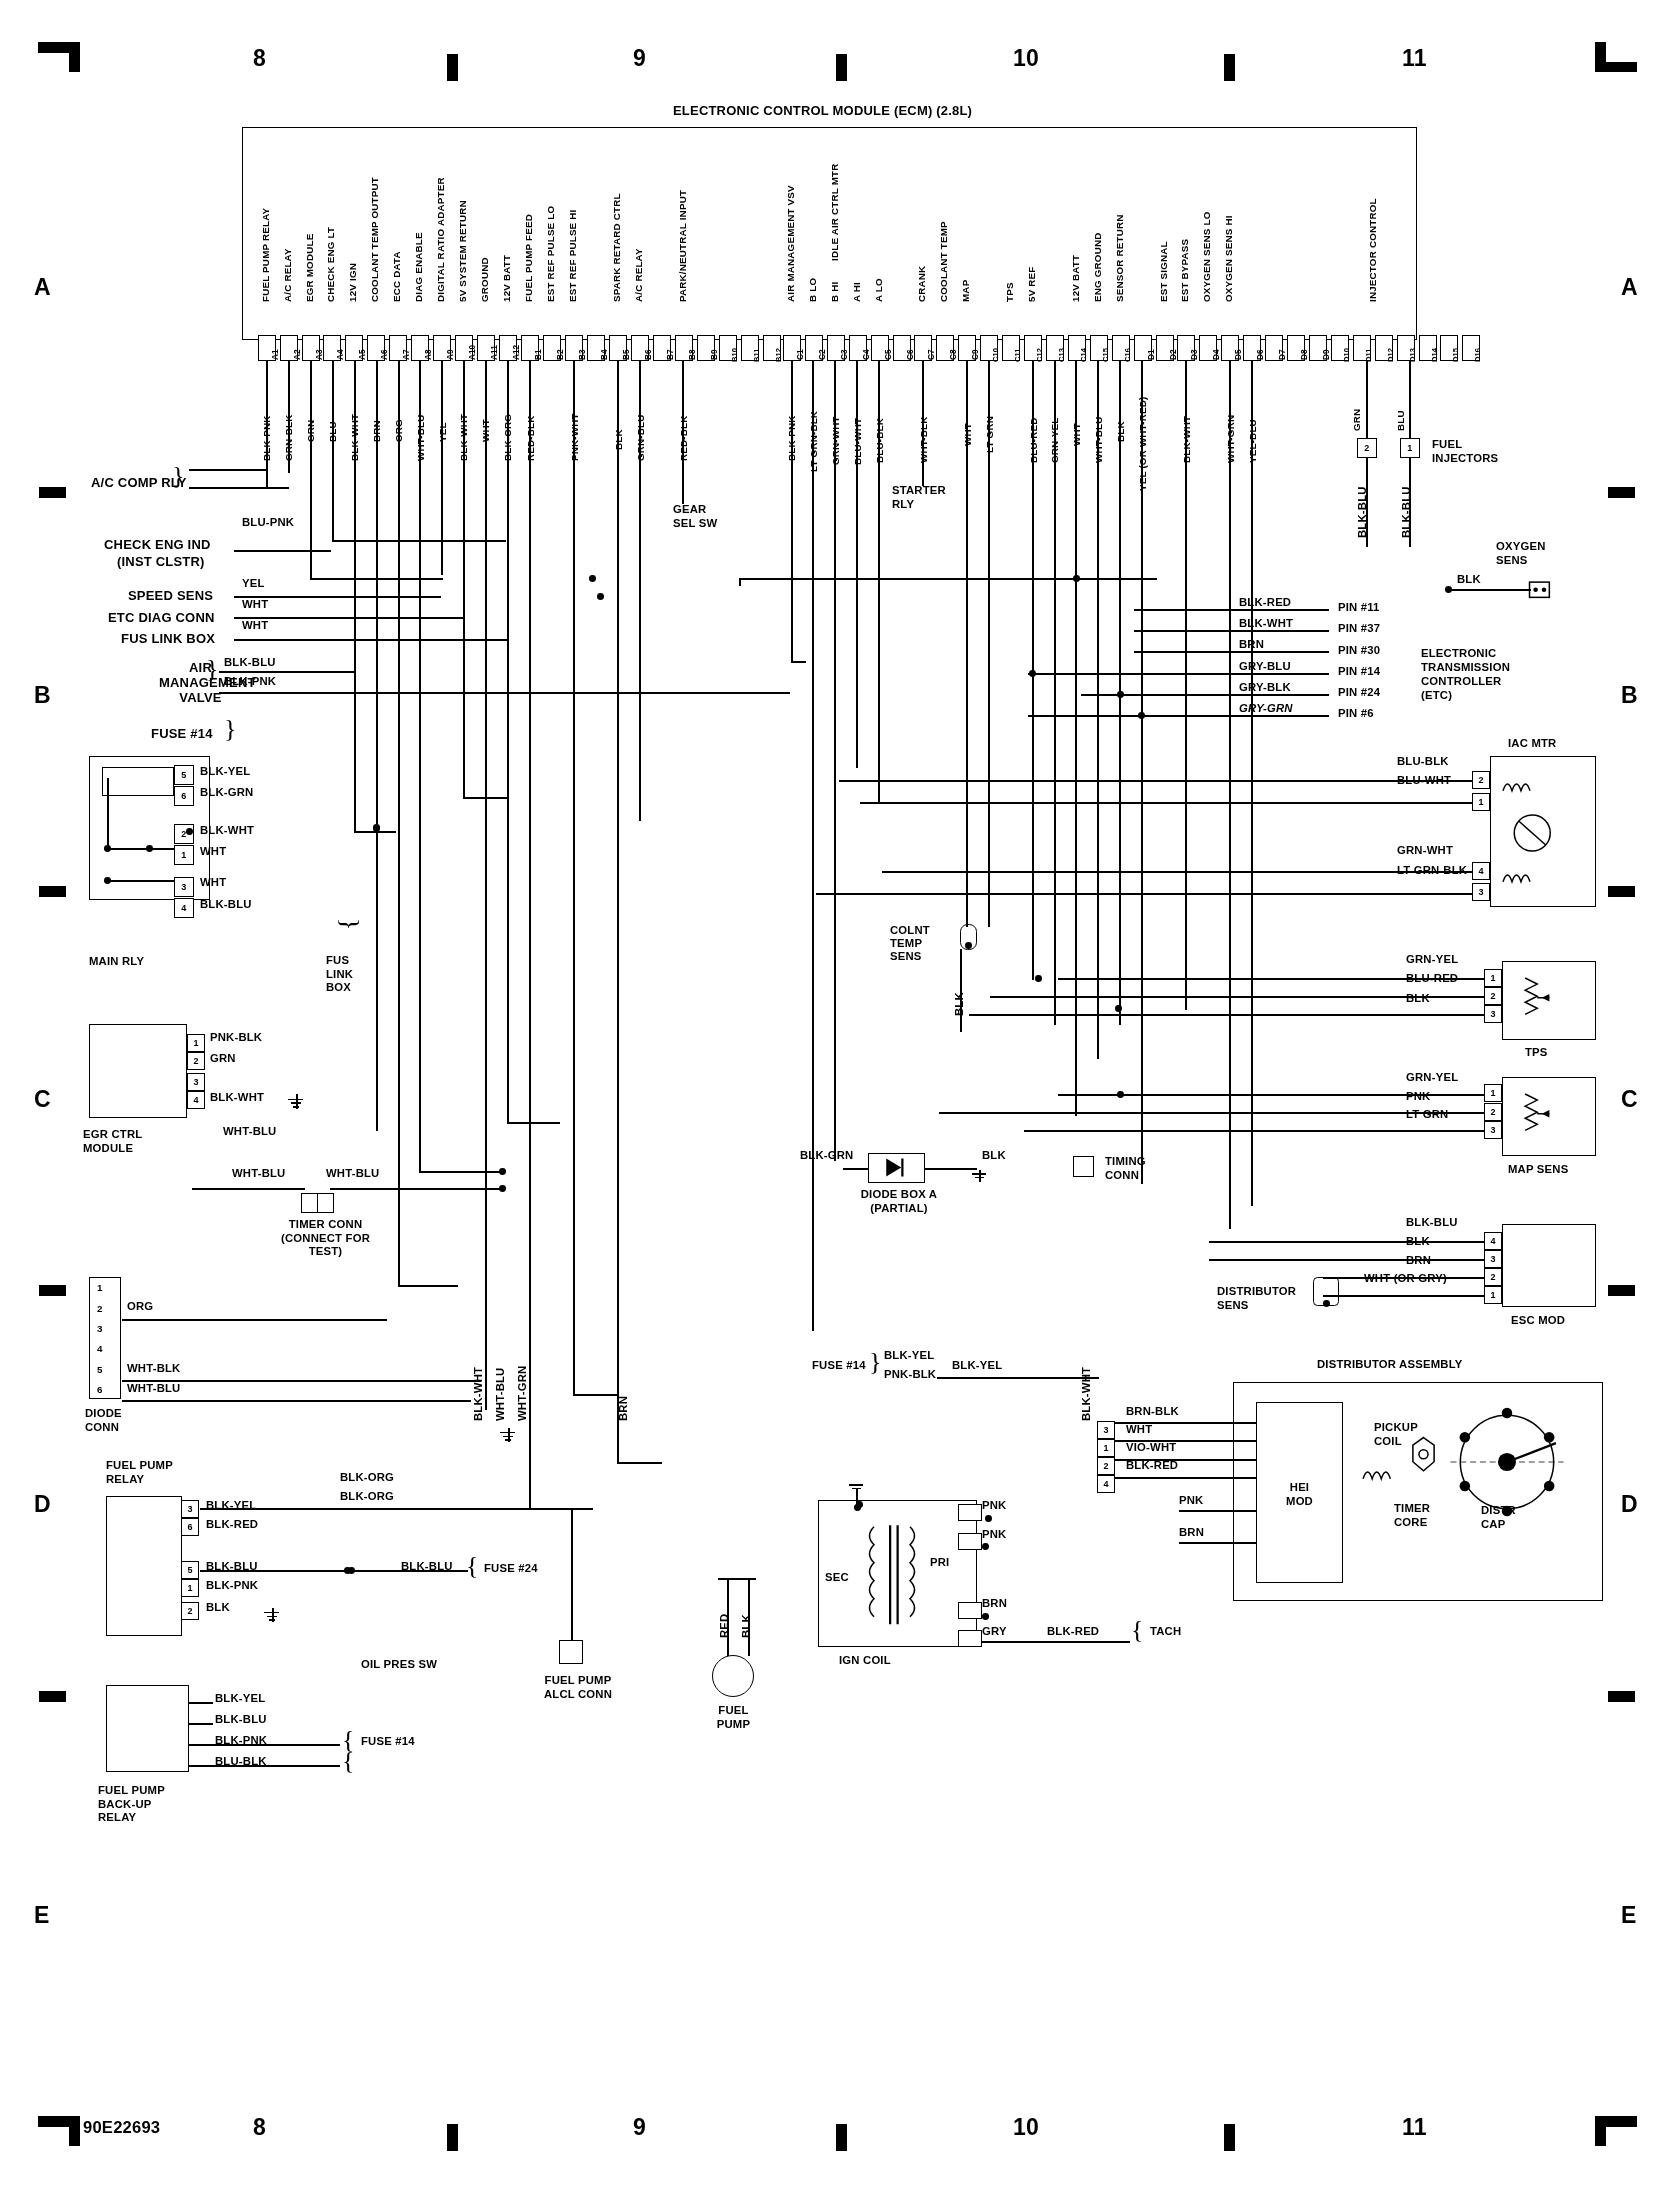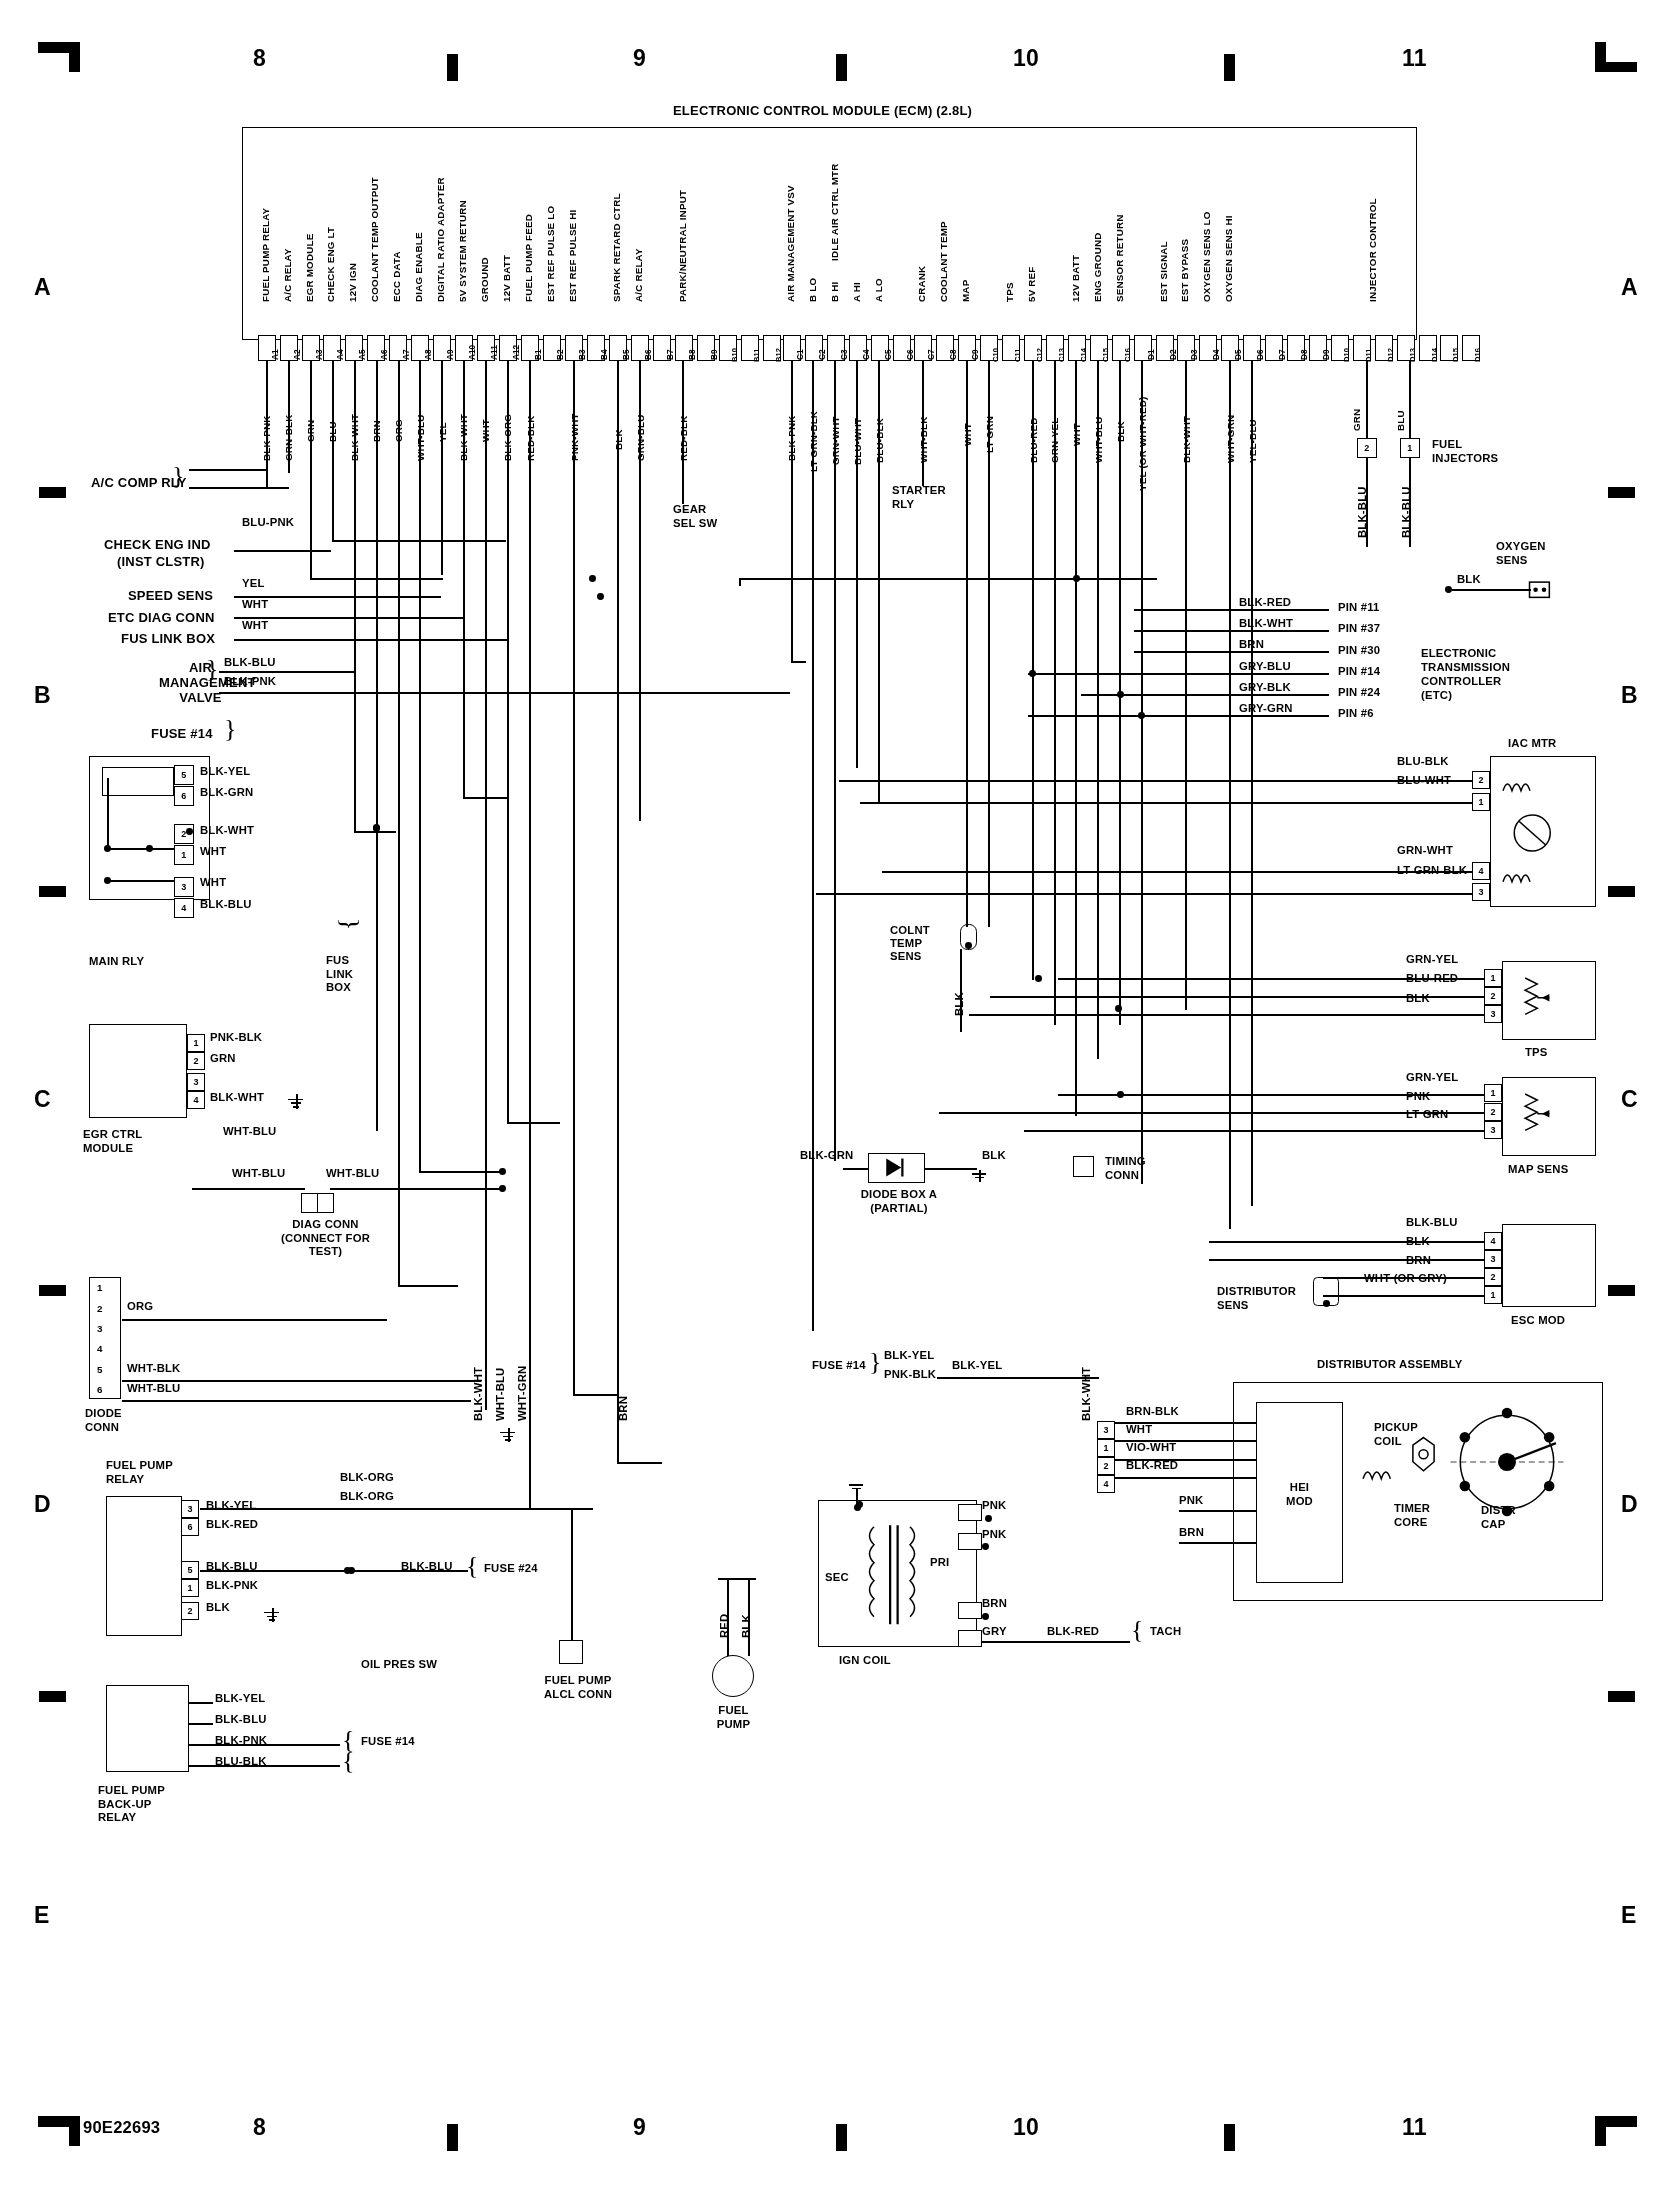--- a/index.html
+++ b/index.html
@@ -522,21 +522,21 @@
     <div class="line h" style="left:-7.6px;top:4.5px;width:15px;height:1.5px;"></div>
     <div class="line h" style="left:-5.3px;top:8.3px;width:10.6px;height:1.5px;"></div>
     <div class="line h" style="left:-3px;top:12px;width:6px;height:1.5px;"></div>
   </div>
 
   <div class="lbl sm" style="left:223px;top:1126px;">WHT-BLU</div>
   <div class="lbl sm" style="left:232px;top:1168px;">WHT-BLU</div>
   <div class="lbl sm" style="left:326px;top:1168px;">WHT-BLU</div>
   <div class="box" style="left:301px;top:1193px;width:16.6px;height:19.6px;"></div>
   <div class="box" style="left:317px;top:1193px;width:16.6px;height:19.6px;"></div>
-  <div class="lbl sm" style="left:269px;top:1218px;width:113px;white-space:normal;line-height:1.2;text-align:center;"><span>DIAG CONN (CONNECT FOR TEST)</span></div>
+  <div class="lbl sm" style="left:269px;top:1218px;width:113px;white-space:normal;line-height:1.2;text-align:center;"><span>TIMER CONN (CONNECT FOR TEST)</span></div>
   <div class="line h" style="left:192px;top:1188px;width:113px;"></div>
   <div class="line h" style="left:330px;top:1188px;width:174px;"></div>
   <div class="dot" style="left:499px;top:1185px;"></div>
 
   <div class="box" style="left:89px;top:1277px;width:32px;height:122px;"></div>
   <div class="lbl sm" style="left:85px;top:1407px;width:60px;white-space:normal;line-height:1.2;"><span>DIODE CONN</span></div>
   <div class="lbl xs" style="left:97px;top:1283px;">1</div>
   <div class="lbl xs" style="left:97px;top:1304px;">2</div>
   <div class="lbl xs" style="left:97px;top:1324px;">3</div>
   <div class="lbl xs" style="left:97px;top:1344px;">4</div>
@@ -737,21 +737,21 @@
     <rect x="2" y="4" width="26" height="20" stroke="#000" fill="none" stroke-width="2"></rect>
     <circle cx="10" cy="14" r="3" fill="#000"></circle>
     <circle cx="21" cy="14" r="3" fill="#000"></circle>
   </svg>
 
   <div class="lbl sm" style="left:1239px;top:597px;">BLK-RED</div>
   <div class="lbl sm" style="left:1239px;top:618px;">BLK-WHT</div>
   <div class="lbl sm" style="left:1239px;top:639px;">BRN</div>
   <div class="lbl sm" style="left:1239px;top:661px;">GRY-BLU</div>
   <div class="lbl sm" style="left:1239px;top:682px;">GRY-BLK</div>
-  <div class="lbl sm" style="left:1239px;top:703px;">GRY-GRN</div>
+  <div class="lbl sm" style="left:1239px;top:703px;font-style:italic;">GRY-GRN</div>
   <div class="lbl sm" style="left:1338px;top:602px;">PIN #11</div>
   <div class="lbl sm" style="left:1338px;top:623px;">PIN #37</div>
   <div class="lbl sm" style="left:1338px;top:645px;">PIN #30</div>
   <div class="lbl sm" style="left:1338px;top:666px;">PIN #14</div>
   <div class="lbl sm" style="left:1338px;top:687px;">PIN #24</div>
   <div class="lbl sm" style="left:1338px;top:708px;">PIN #6</div>
   <div class="lbl sm" style="left:1421px;top:646px;width:113px;white-space:normal;line-height:1.25;"><span>ELECTRONIC TRANSMISSION CONTROLLER (ETC)</span></div>
   <div class="line h" style="left:1134px;top:609px;width:195px;"></div>
   <div class="line h" style="left:1134px;top:630px;width:195px;"></div>
   <div class="line h" style="left:1134px;top:651px;width:195px;"></div>

